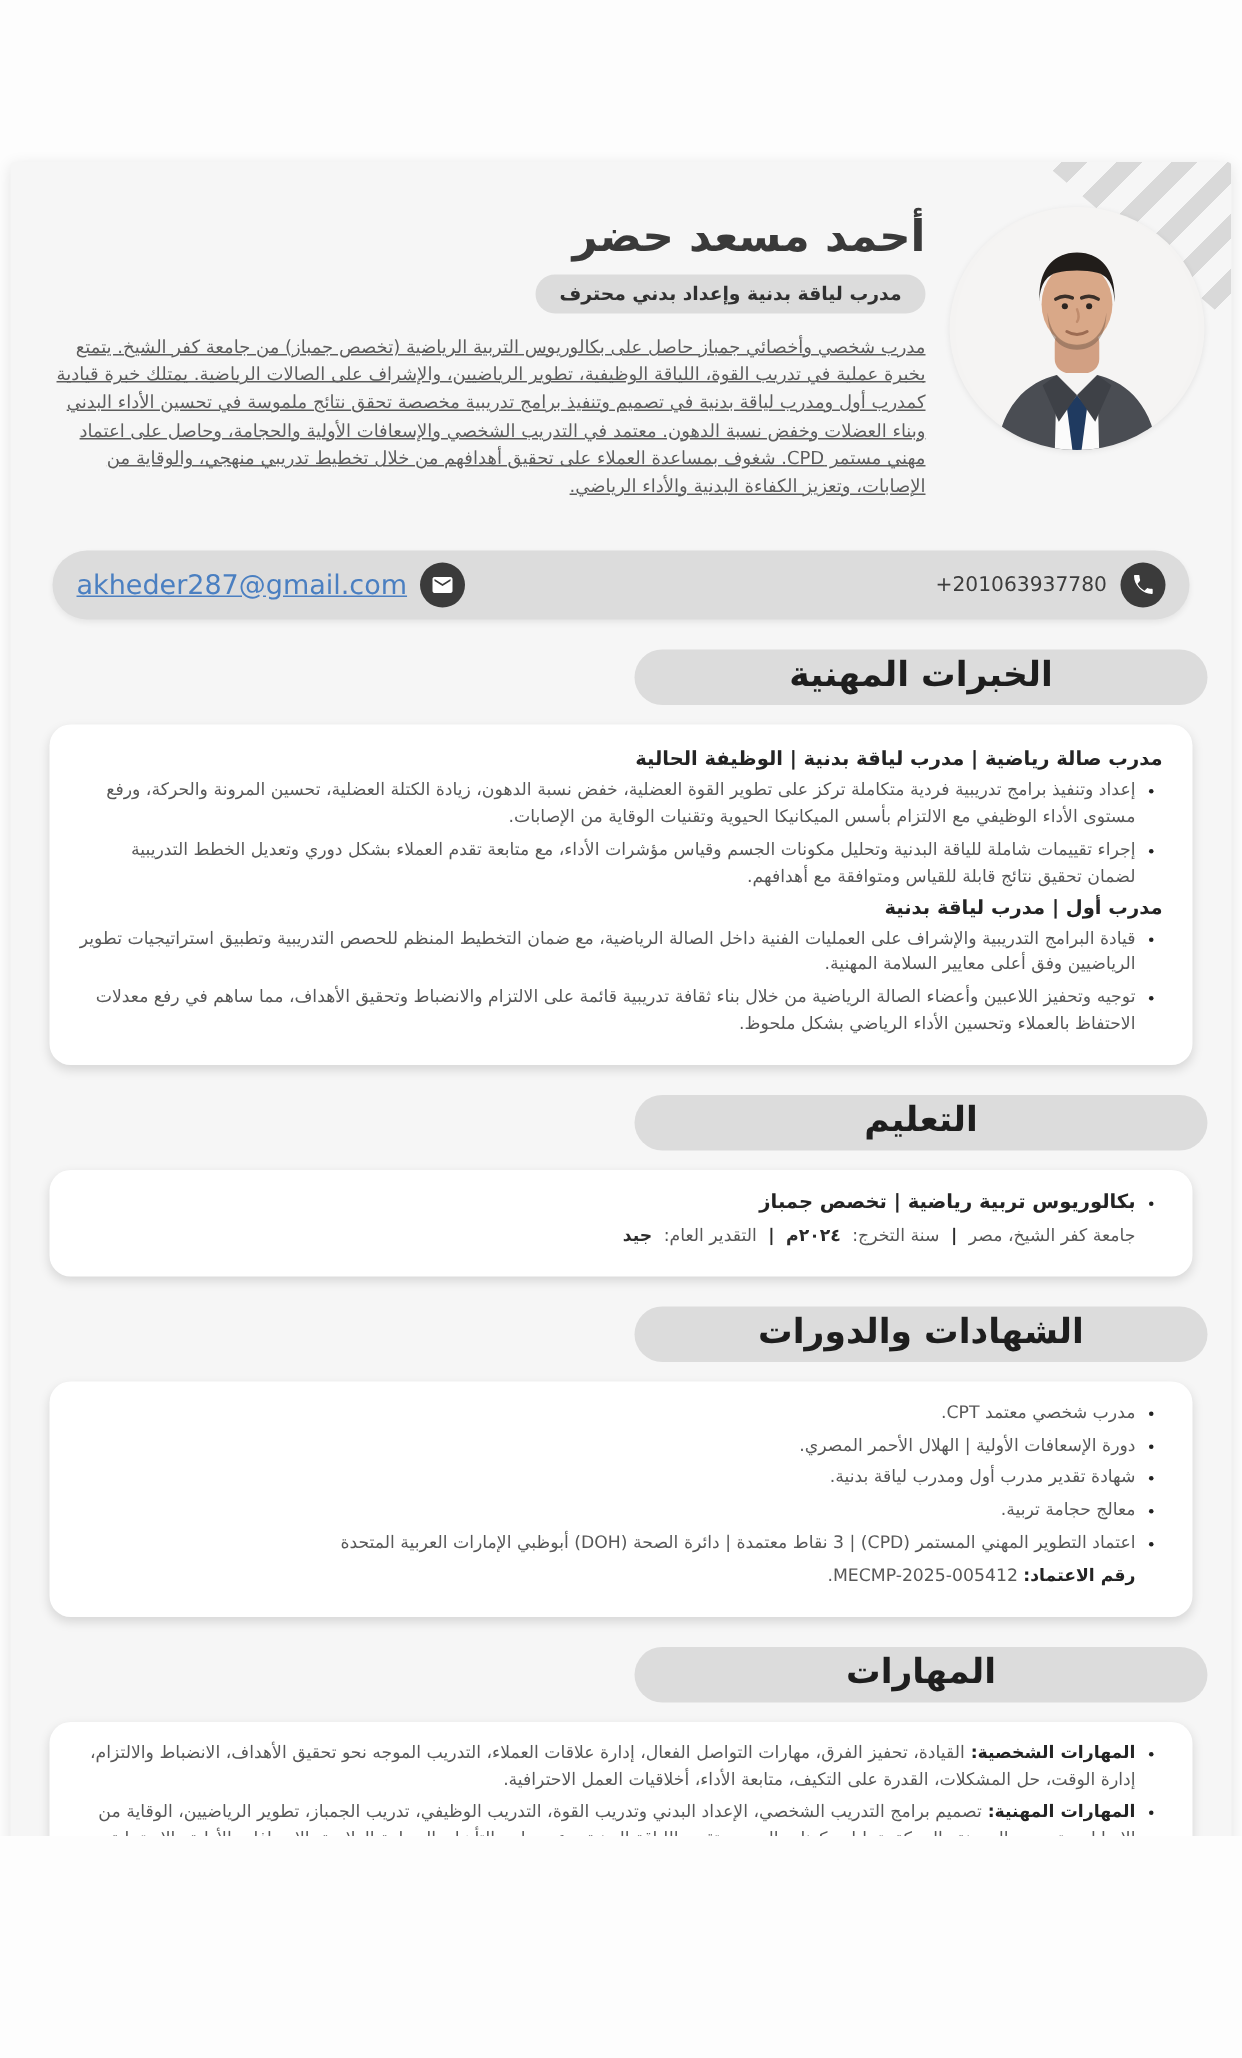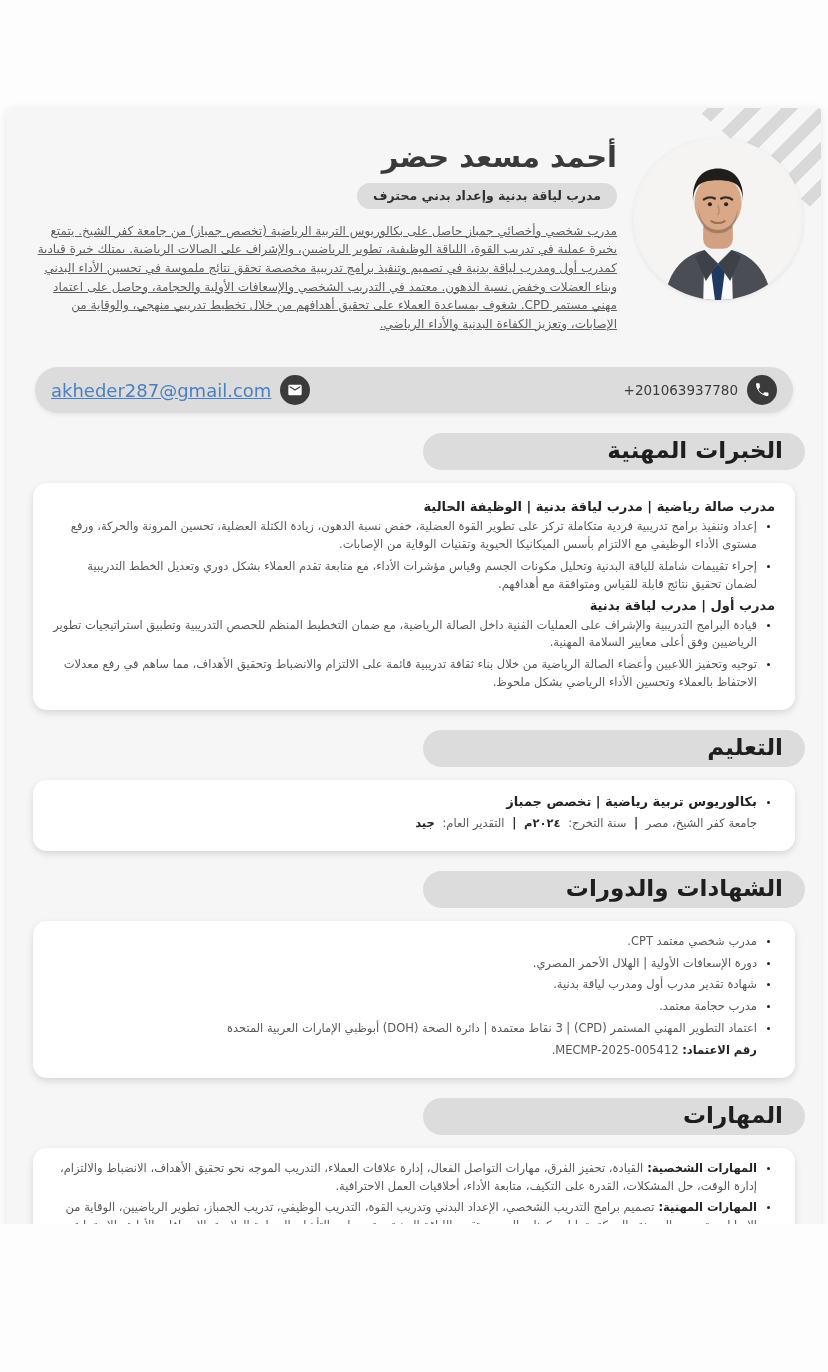--- a/index.html
+++ b/index.html
@@ -62,21 +62,21 @@
   .icon-circle svg{width:16px;height:16px;display:block;}
   .phone-text{font-size:13.5px;color:#3c3c3c;}
   .email-link{font-size:18px;color:#4a7fc1;text-decoration:underline;cursor:pointer;}
   .address-text{font-size:12px;font-weight:bold;color:#444;}
   .ltr{direction:ltr;unicode-bidi:isolate;}
   
   .sec-heading{
     width:382px;box-sizing:border-box;margin:20px 16px 0 auto;
     background:#dcdcdc;border-radius:19px;
     padding:4px 22px 7px;font-size:23px;font-weight:bold;color:#1e1e1e;
-    text-align:right;
+    text-align:center;
   }
   .card{
     background:#ffffff;border-radius:14px;margin:13px 26px 0;
     padding:12px 20px 14px;box-shadow:0 3px 7px rgba(0,0,0,.13);
   }
   .job-title{font-size:13px;font-weight:bold;color:#242424;margin:4px 0 4px;}
   ul.bullets{margin:0;padding:0 18px 0 0;list-style:disc;}
   ul.bullets li{
     font-size:11.5px;line-height:1.55;color:#585858;margin:0 0 4px;
   }
@@ -190,21 +190,21 @@
       </div>
     </section>
 
     <section>
       <div class="sec-heading">الشهادات والدورات</div>
       <div class="card">
         <ul class="bullets">
           <li>مدرب شخصي معتمد CPT.</li>
           <li>دورة الإسعافات الأولية | الهلال الأحمر المصري.</li>
           <li>شهادة تقدير مدرب أول ومدرب لياقة بدنية.</li>
-          <li>مدرب حجامة معتمد.</li>
+          <li>معالج حجامة تربية.</li>
           <li>
             <span>اعتماد التطوير المهني المستمر (CPD) | 3 نقاط معتمدة | دائرة الصحة (DOH) أبوظبي الإمارات العربية المتحدة</span>
             <span class="cert-ref">
               <b>رقم الاعتماد:</b>
               <span>MECMP-2025-005412.</span>
             </span>
           </li>
         </ul>
       </div>
     </section>

